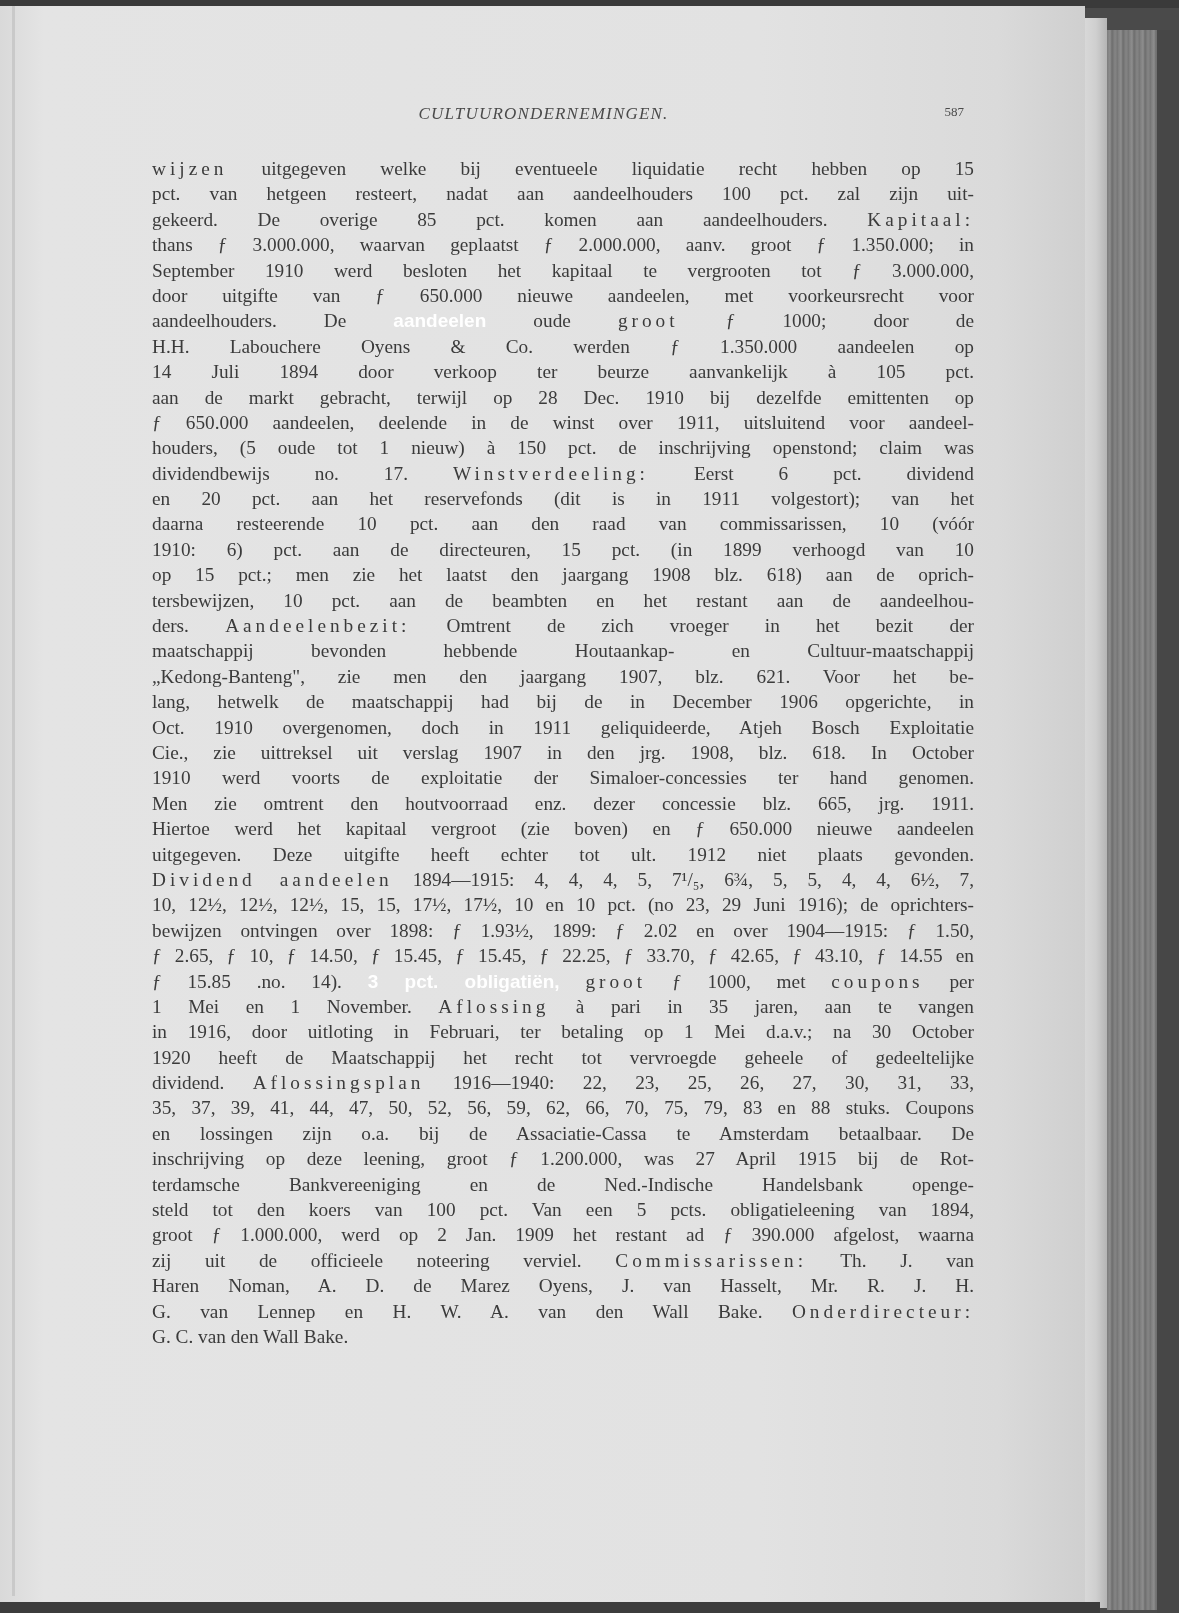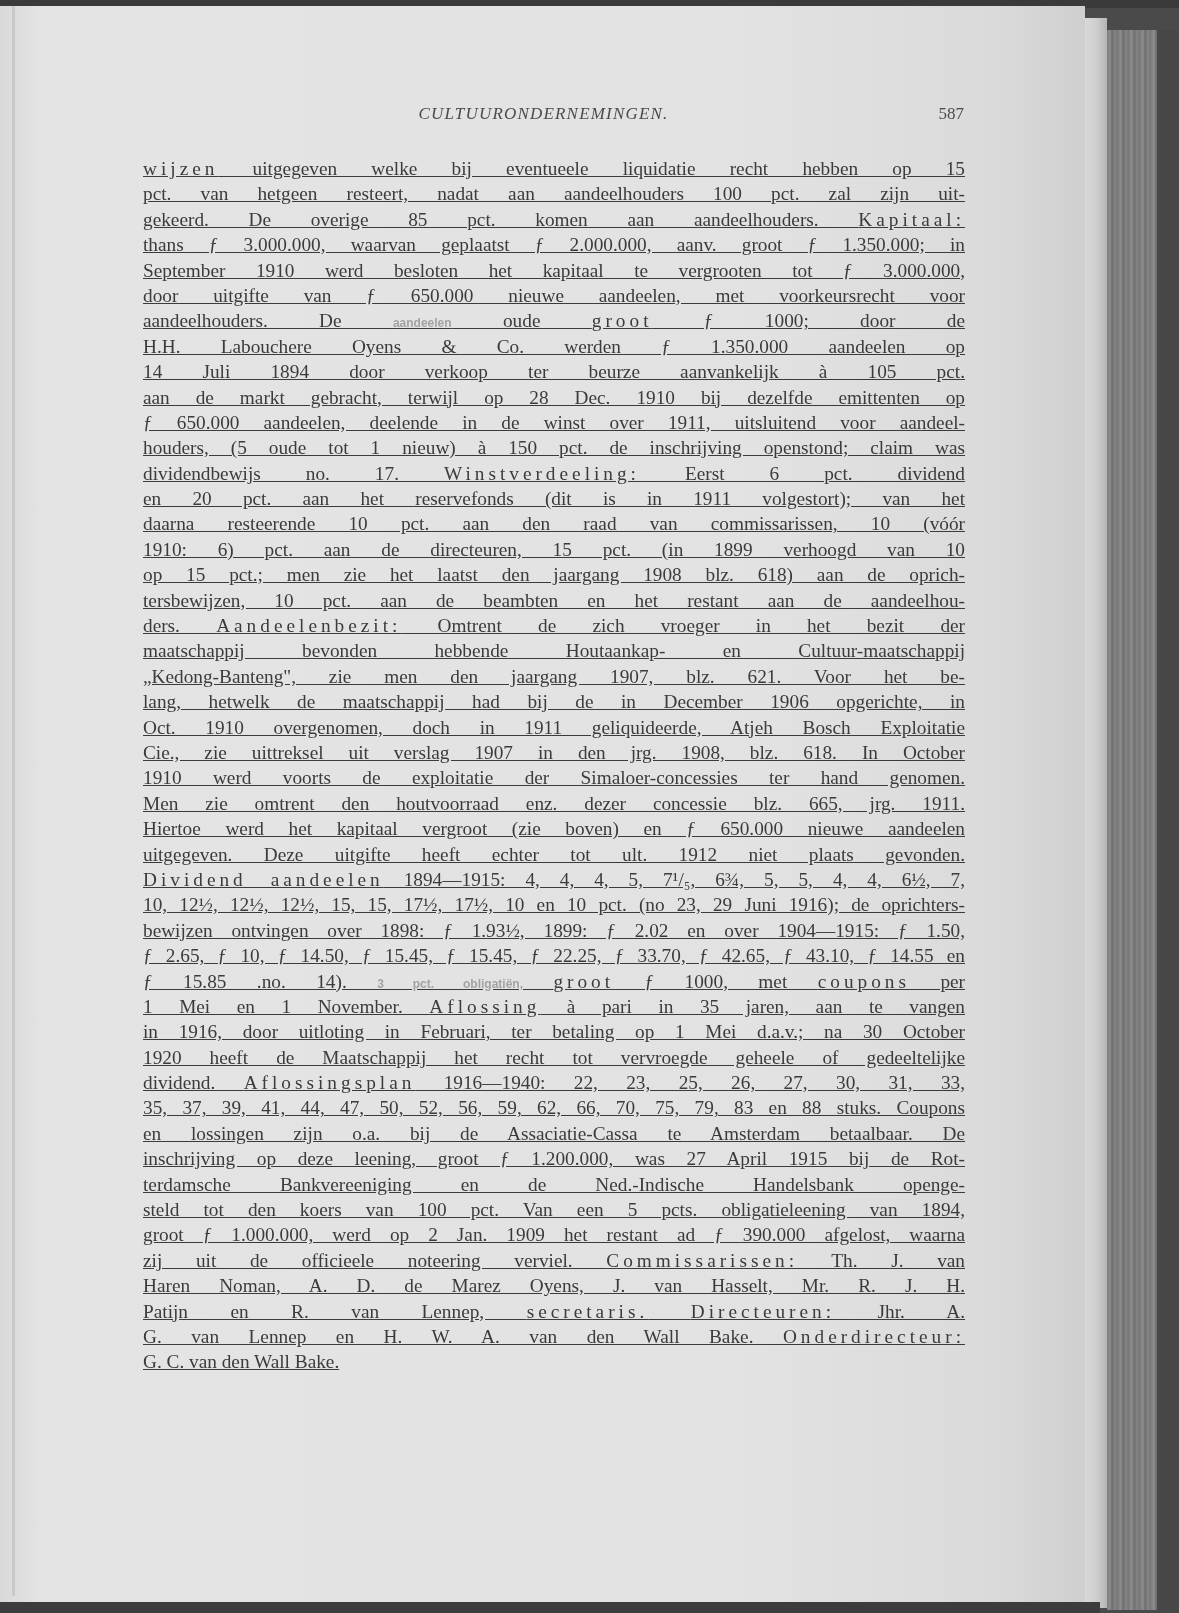--- a/index.html
+++ b/index.html
@@ -21,30 +21,30 @@
   }
   .edge3 { position:absolute; left:1157px; top:30px; width:22px; height:1583px; background:#474747; }
   .bottombar { position:absolute; left:0; top:1602px; width:1100px; height:11px; background:#3c3c3c; }
 
   .header { position:absolute; top:104px; left:140px; width:824px; height:24px; }
   .running-title {
     position:absolute; left:0; right:17px; text-align:center;
     font-style:italic; font-size:17px; letter-spacing:1.2px; color:#4a4a4a;
     font-family:"Liberation Serif", serif;
   }
-  .page-number { position:absolute; right:0; top:0; font-size:17px; color:#4a4a4a; font-family:"Liberation Serif", serif; }
+  .page-number { position:absolute; right:0; top:0; font-size:13px; color:#4a4a4a; font-family:"Liberation Serif", serif; }
 
   .body-text {
-    position:absolute; left:143px; top:156px; width:822px;
-    font-family:"Liberation Serif", serif; font-size:19.3px; line-height:25.4px; color:#3b3b3b;text-decoration:underline;
+    position:absolute; left:152px; top:156px; width:822px;
+    font-family:"Liberation Serif", serif; font-size:19.3px; line-height:25.4px; color:#3b3b3b;
   }
   .line { display:block; white-space:nowrap; text-align:justify; text-align-last:justify; height:25.4px; }
   .line.last { text-align-last:left; }
   .sp { letter-spacing:4px; }
-  .bold { font-family:"Liberation Sans", sans-serif; font-weight:bold; font-size:12px; color:#a3a3a3; }
+  .bold { font-family:"Liberation Sans", sans-serif; font-weight:bold; font-size:19px; color:#ffffff; }
 </style>
 </head>
 <body>
 
 <div class="topbar"></div>
 <div class="page"></div>
 <div class="leftline"></div>
 <div class="edge1"></div>
 <div class="edge2"></div>
 <div class="edge3"></div>
@@ -94,16 +94,15 @@
     <span class="line"><span>1920 heeft de Maatschappij het recht tot vervroegde geheele of gedeeltelijke</span></span>
     <span class="line"><span>dividend. </span><span class="sp">Aflossingsplan</span><span> 1916—1940: 22, 23, 25, 26, 27, 30, 31, 33,</span></span>
     <span class="line"><span>35, 37, 39, 41, 44, 47, 50, 52, 56, 59, 62, 66, 70, 75, 79, 83 en 88 stuks. Coupons</span></span>
     <span class="line"><span>en lossingen zijn o.a. bij de Assaciatie-Cassa te Amsterdam betaalbaar. De</span></span>
     <span class="line"><span>inschrijving op deze leening, groot ƒ 1.200.000, was 27 April 1915 bij de Rot-</span></span>
     <span class="line"><span>terdamsche Bankvereeniging en de Ned.-Indische Handelsbank openge-</span></span>
     <span class="line"><span>steld tot den koers van 100 pct. Van een 5 pcts. obligatieleening van 1894,</span></span>
     <span class="line"><span>groot ƒ 1.000.000, werd op 2 Jan. 1909 het restant ad ƒ 390.000 afgelost, waarna</span></span>
     <span class="line"><span>zij uit de officieele noteering verviel. </span><span class="sp">Commissarissen:</span><span> Th. J. van</span></span>
     <span class="line"><span>Haren Noman, A. D. de Marez Oyens, J. van Hasselt, Mr. R. J. H.</span></span>
-    <span class="line"><span>Patijn en R. van Lennep, </span><span class="sp">secretaris.</span><span> </span><span class="sp">Directeuren:</span><span> Jhr. A.</span></span>
     <span class="line"><span>G. van Lennep en H. W. A. van den Wall Bake. </span><span class="sp">Onderdirecteur:</span></span>
     <span class="line last"><span>G. C. van den Wall Bake.</span></span>
   </div>
 
 </body></html>

